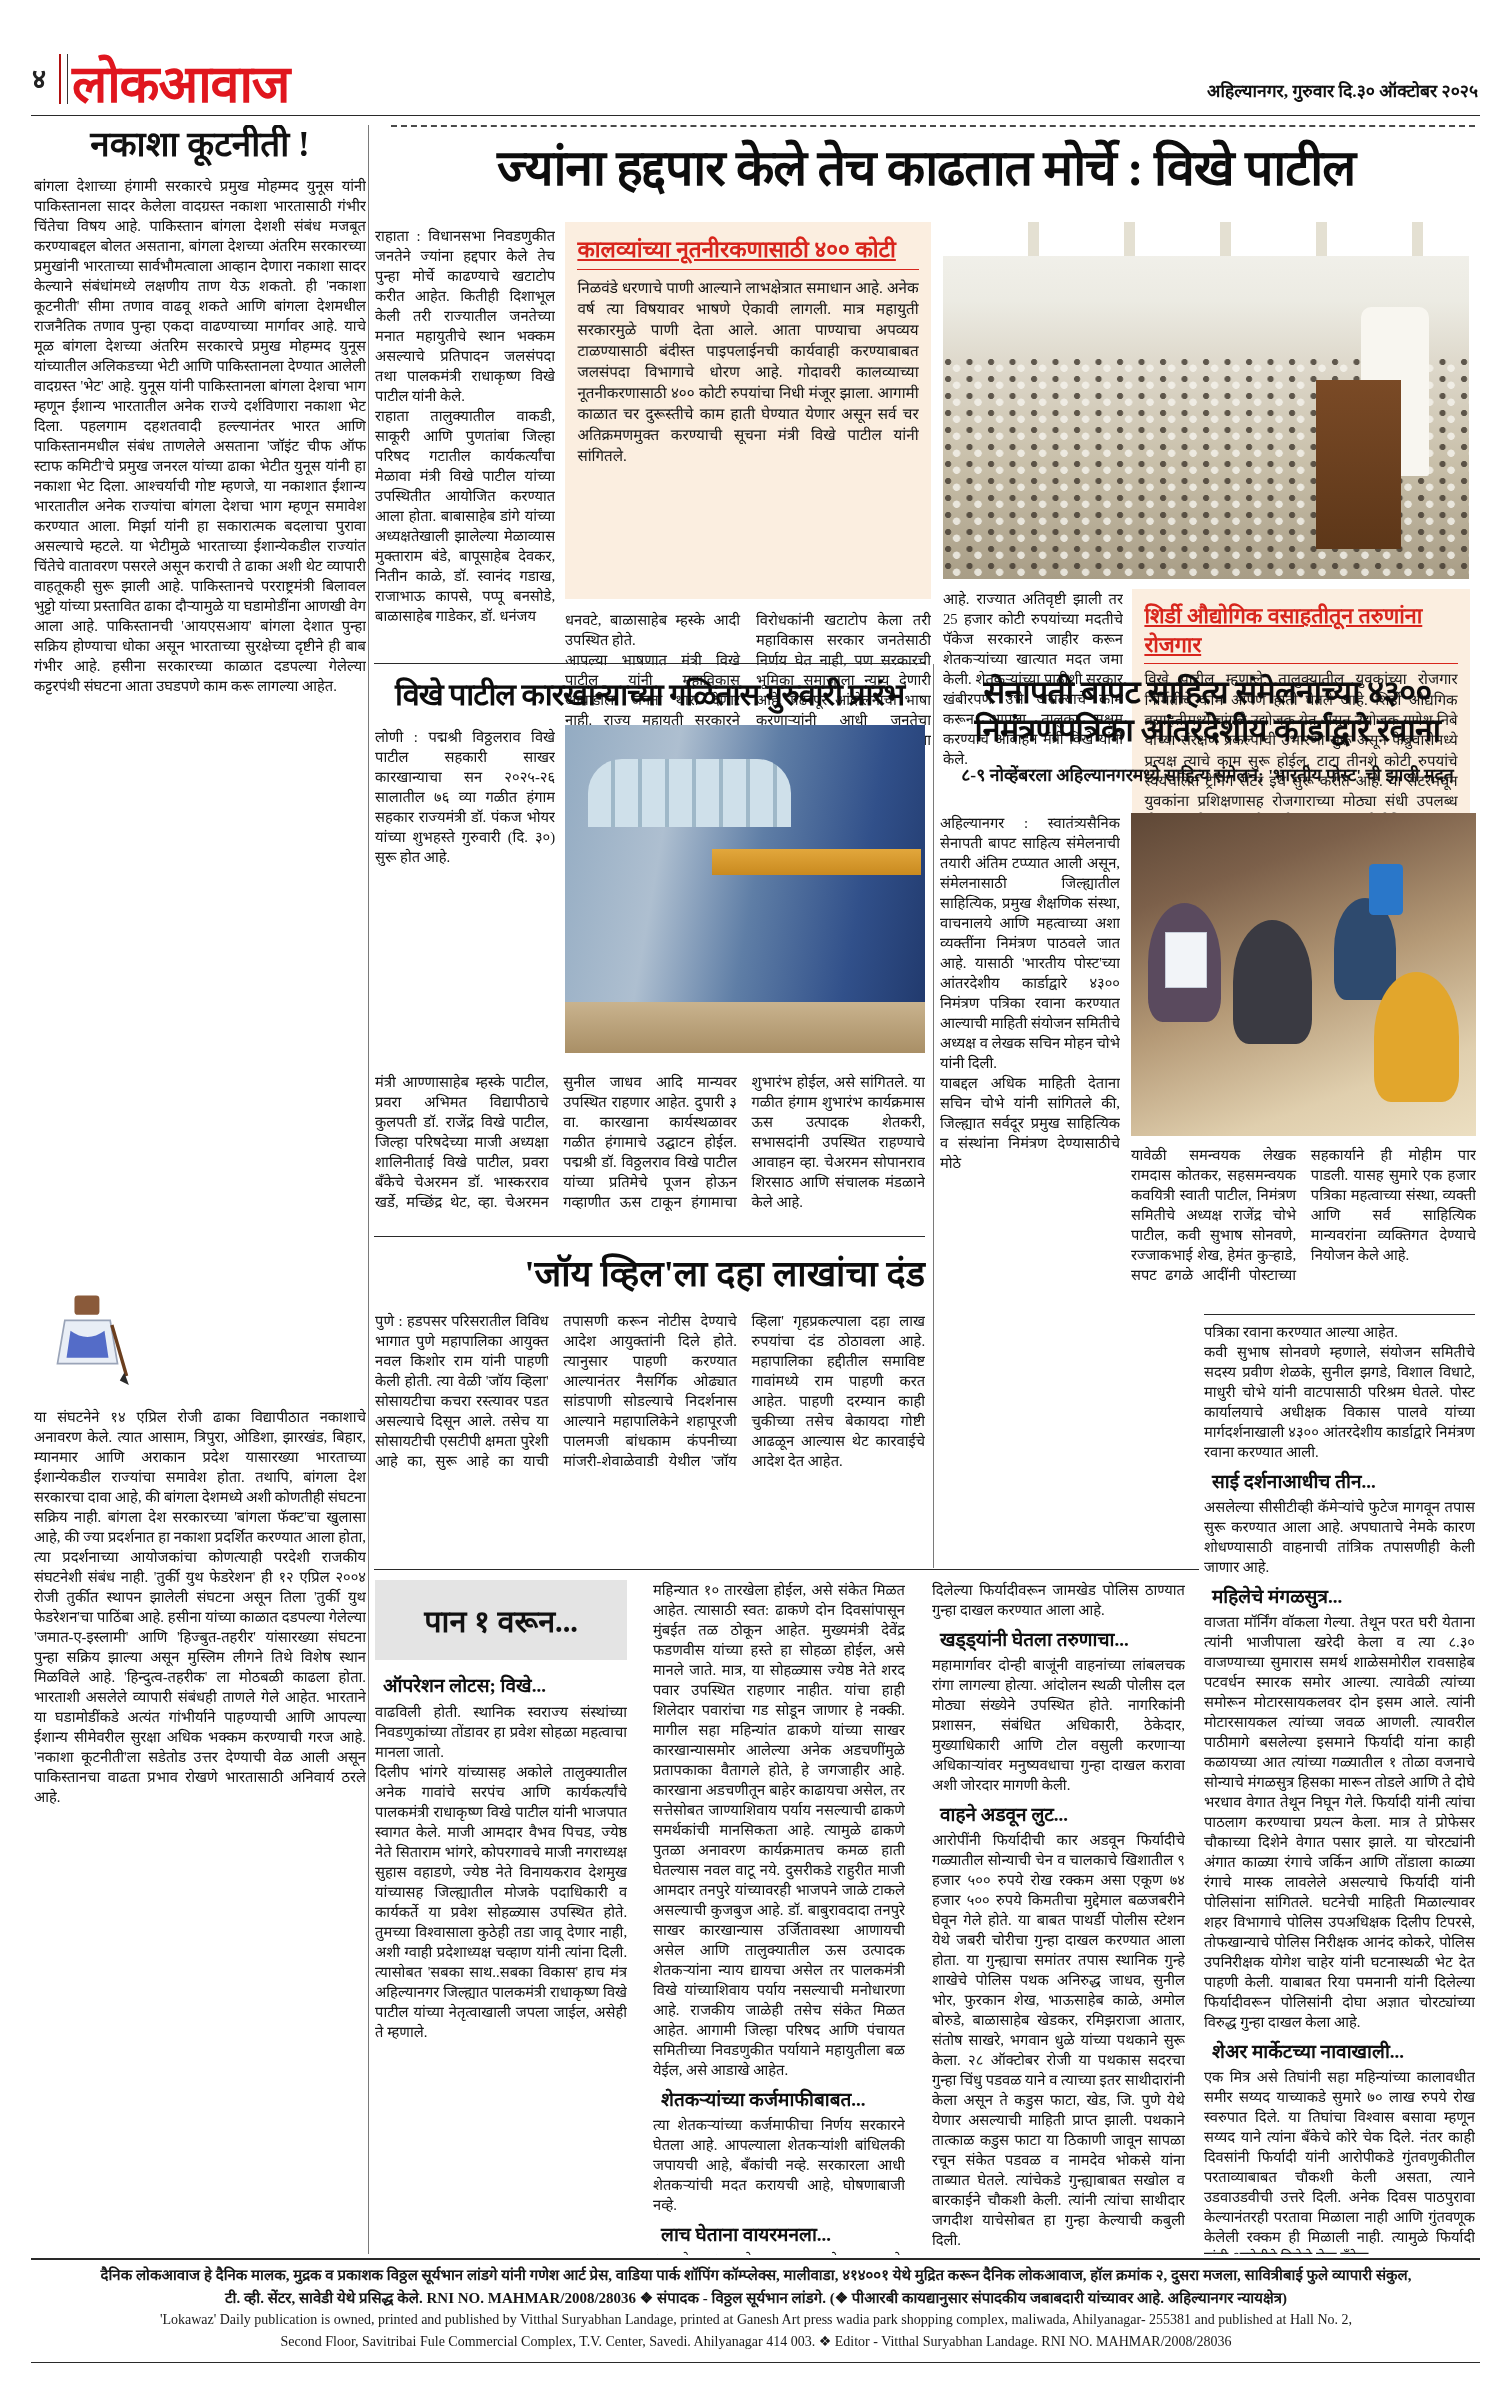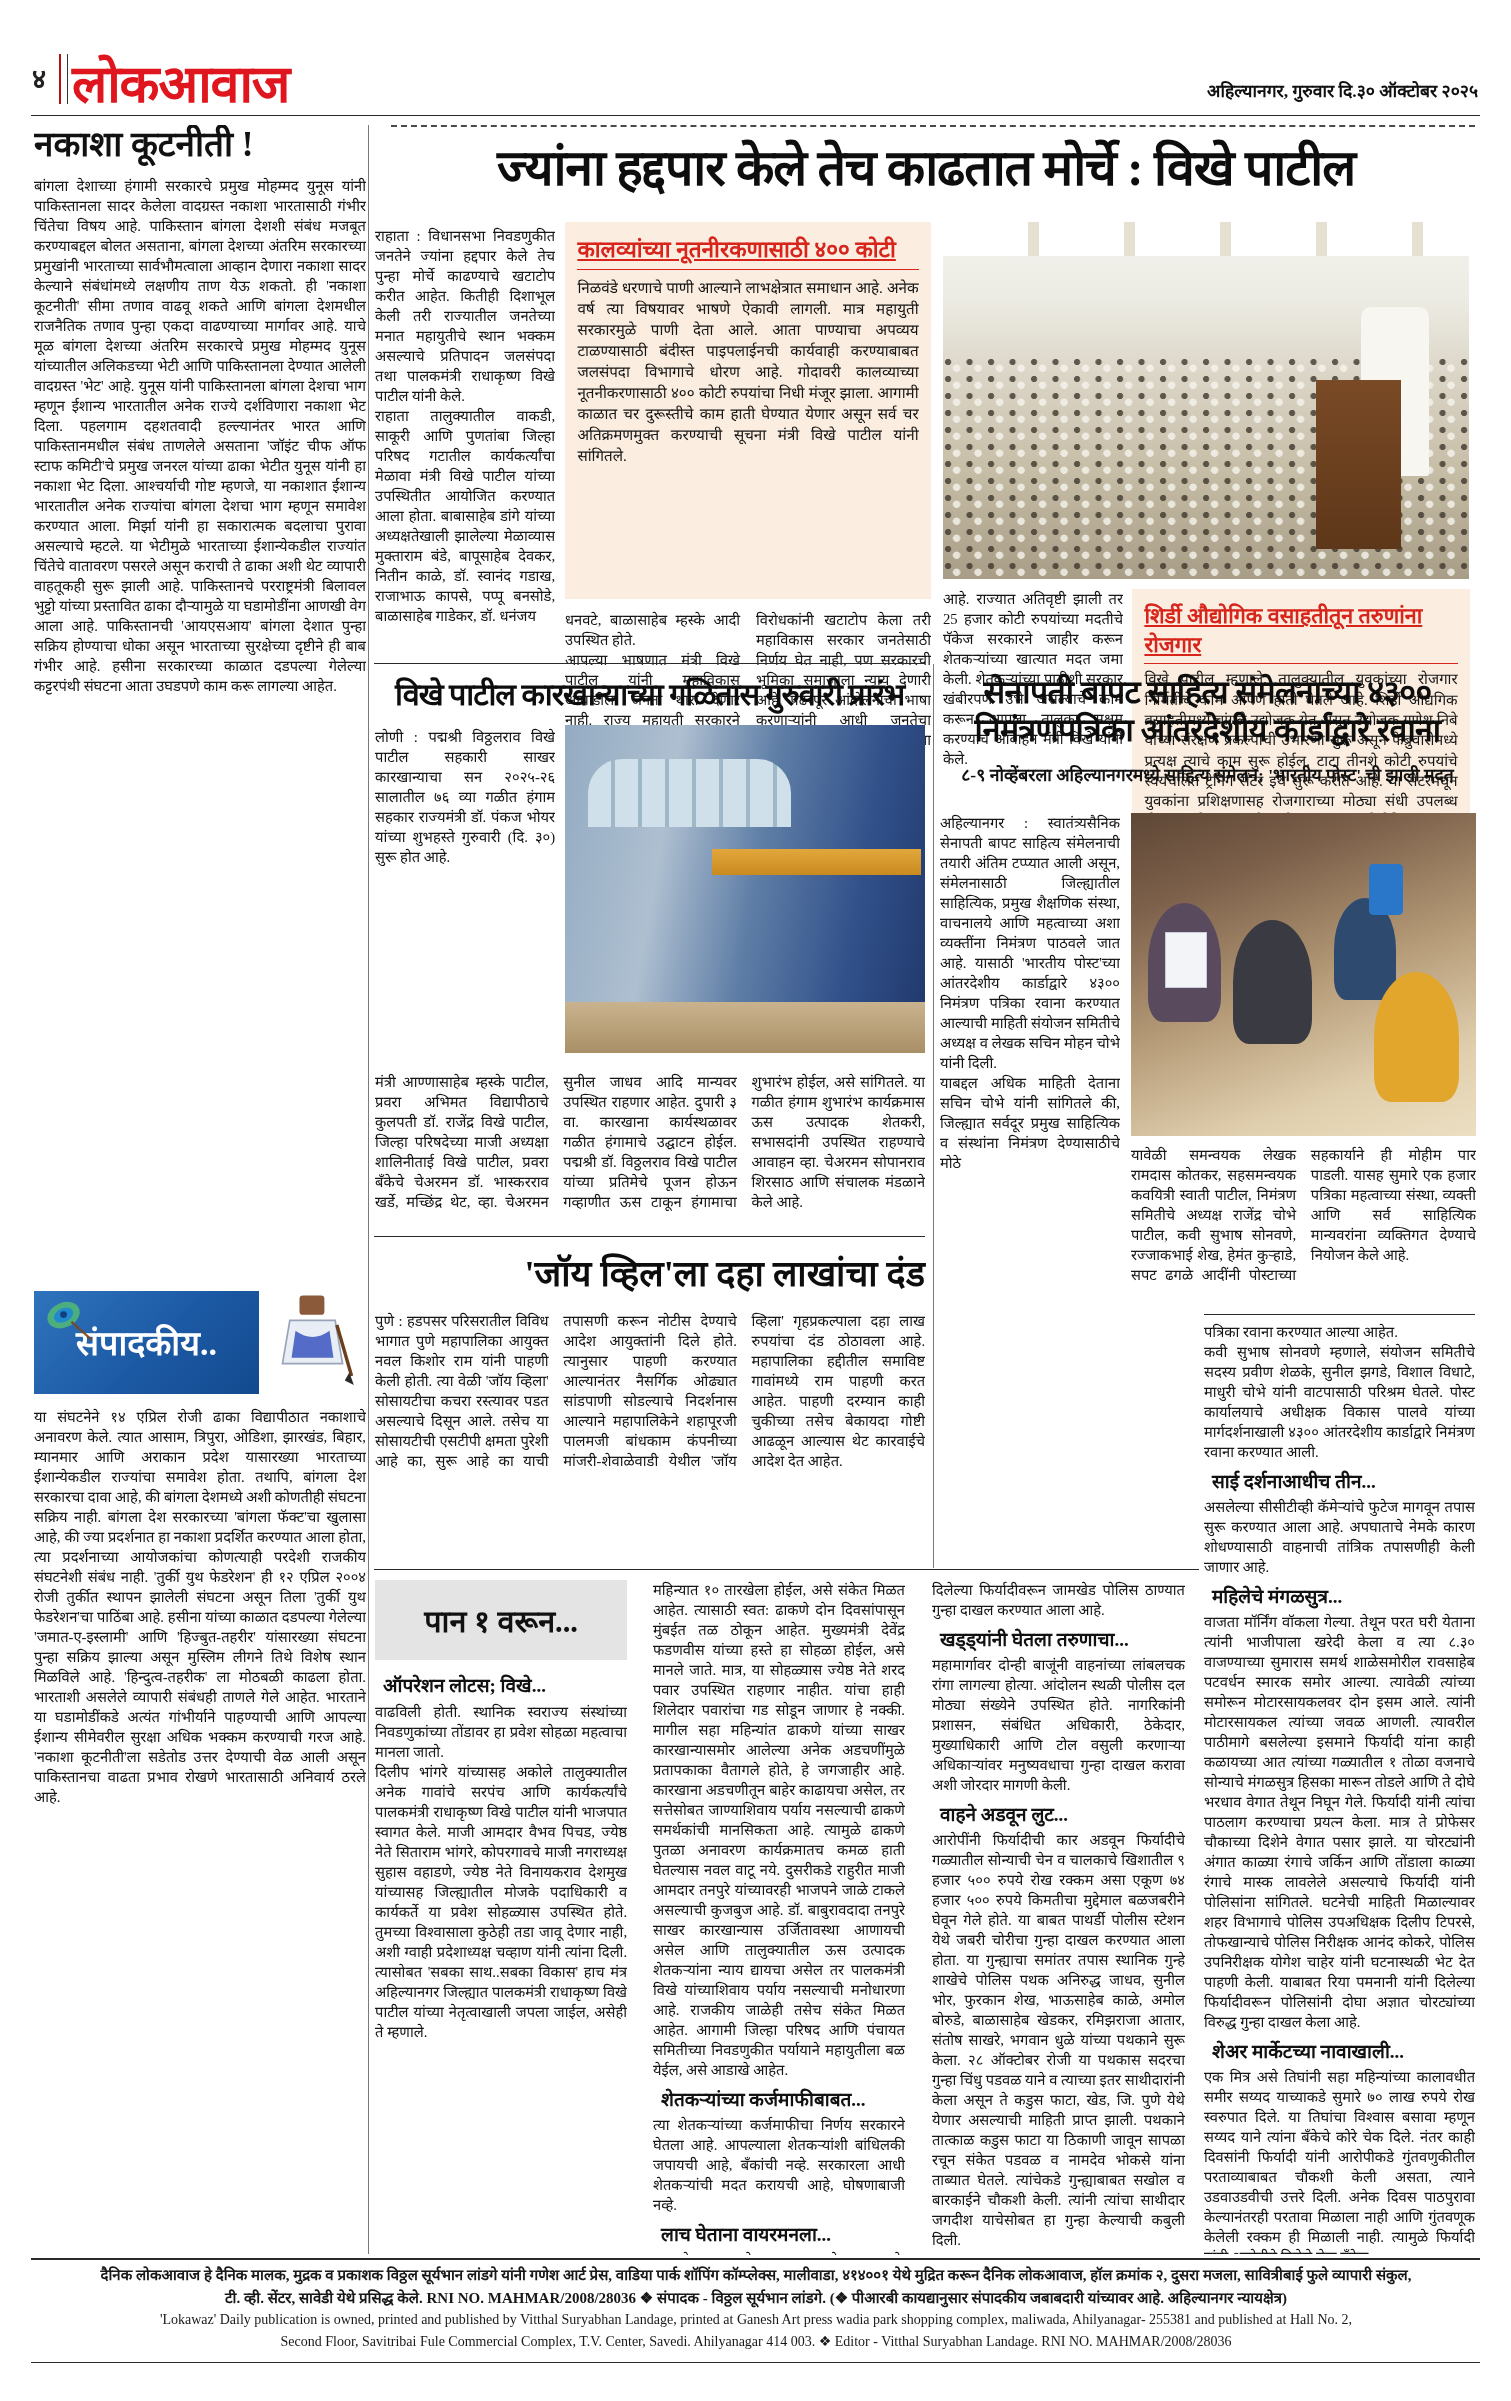--- a/index.html
+++ b/index.html
@@ -14,21 +14,21 @@
 
   
   #pageno{left:32px;top:59px;font-size:27px;font-weight:700;color:#222;}
   #vbars{left:59px;top:54px;width:5.6px;height:50px;border-left:2.3px solid #b11212;border-right:1.1px solid #333;}
   #masthead{left:72px;top:46px;font-size:52px;font-weight:800;color:#e0161e;
             letter-spacing:-1.1px;font-family:"Liberation Sans","DejaVu Sans",sans-serif;}
   #dateline{right:34px;top:78px;font-size:17.5px;font-weight:700;color:#101010;}
 
   
   #edcol{left:34px;top:125px;width:332px;height:2129px;overflow:hidden;}
-  #edtitle{font-size:35px;font-weight:800;line-height:1.05;margin:2.3px 0 12.4px 0;}
+  #edtitle{text-align:center;font-size:35px;font-weight:800;line-height:1.05;margin:2.3px 0 12.4px 0;}
   #edtop{height:1101px;}
   #edgfx{display:flex;align-items:center;height:116px;margin:6.8px 0;}
   #edblue{width:225px;height:103px;background:linear-gradient(135deg,#2f74bd 0%,#1c59a4 55%,#134a8e 100%);
           color:#fff;display:flex;align-items:center;justify-content:center;
           font-size:34px;font-weight:800;position:relative;overflow:hidden;}
   #edfeather{position:absolute;left:8px;top:5.6px;opacity:.9;}
   #edink{width:106px;height:113px;display:flex;align-items:center;justify-content:center;}
   #edbottom{height:729px;}
 
   
@@ -61,29 +61,20 @@
   <div class="abs" id="pageno">४</div>
   <div class="abs" id="vbars"></div>
   <div class="abs" id="masthead">लोकआवाज</div>
   <div class="abs" id="dateline">अहिल्यानगर, गुरुवार दि.३० ऑक्टोबर २०२५</div>
   <div class="rule-h" style="left:31px;top:115px;width:1449px;"></div>
 
   <div class="abs" id="edcol">
     <div id="edtitle">नकाशा कूटनीती !</div>
     <div class="jtext" id="edtop">बांगला देशाच्या हंगामी सरकारचे प्रमुख मोहम्मद युनूस यांनी पाकिस्तानला सादर केलेला वादग्रस्त नकाशा भारतासाठी गंभीर चिंतेचा विषय आहे. पाकिस्तान बांगला देशशी संबंध मजबूत करण्याबद्दल बोलत असताना, बांगला देशच्या अंतरिम सरकारच्या प्रमुखांनी भारताच्या सार्वभौमत्वाला आव्हान देणारा नकाशा सादर केल्याने संबंधांमध्ये लक्षणीय ताण येऊ शकतो. ही 'नकाशा कूटनीती' सीमा तणाव वाढवू शकते आणि बांगला देशमधील राजनैतिक तणाव पुन्हा एकदा वाढण्याच्या मार्गावर आहे. याचे मूळ बांगला देशच्या अंतरिम सरकारचे प्रमुख मोहम्मद युनूस यांच्यातील अलिकडच्या भेटी आणि पाकिस्तानला देण्यात आलेली वादग्रस्त 'भेट' आहे. युनूस यांनी पाकिस्तानला बांगला देशचा भाग म्हणून ईशान्य भारतातील अनेक राज्ये दर्शविणारा नकाशा भेट दिला. पहलगाम दहशतवादी हल्ल्यानंतर भारत आणि पाकिस्तानमधील संबंध ताणलेले असताना 'जॉइंट चीफ ऑफ स्टाफ कमिटी'चे प्रमुख जनरल यांच्या ढाका भेटीत युनूस यांनी हा नकाशा भेट दिला. आश्चर्याची गोष्ट म्हणजे, या नकाशात ईशान्य भारतातील अनेक राज्यांचा बांगला देशचा भाग म्हणून समावेश करण्यात आला. मिर्झा यांनी हा सकारात्मक बदलाचा पुरावा असल्याचे म्हटले. या भेटीमुळे भारताच्या ईशान्येकडील राज्यांत चिंतेचे वातावरण पसरले असून कराची ते ढाका अशी थेट व्यापारी वाहतूकही सुरू झाली आहे. पाकिस्तानचे परराष्ट्रमंत्री बिलावल भुट्टो यांच्या प्रस्तावित ढाका दौऱ्यामुळे या घडामोडींना आणखी वेग आला आहे. पाकिस्तानची 'आयएसआय' बांगला देशात पुन्हा सक्रिय होण्याचा धोका असून भारताच्या सुरक्षेच्या दृष्टीने ही बाब गंभीर आहे. हसीना सरकारच्या काळात दडपल्या गेलेल्या कट्टरपंथी संघटना आता उघडपणे काम करू लागल्या आहेत.</div>
     <div id="edgfx">
-      <div id="edblue">
-        <svg id="edfeather" width="51" height="45" viewBox="0 0 90 80">
-          <ellipse cx="38" cy="34" rx="30" ry="22" fill="#57c26e" opacity="0.85" transform="rotate(-25 38 34)"></ellipse>
-          <ellipse cx="38" cy="34" rx="18" ry="12" fill="#1f8ed0" transform="rotate(-25 38 34)"></ellipse>
-          <circle cx="38" cy="33" r="6" fill="#123a7a"></circle>
-          <path d="M52 46 L88 78" stroke="#7a4a1e" stroke-width="4"></path>
-        </svg>
-        <span>संपादकीय..</span>
-      </div>
       <div id="edink">
         <svg width="85" height="102" viewBox="0 0 150 180">
           <rect x="52" y="8" width="44" height="34" rx="6" fill="#8a5a3a"></rect>
           <path d="M35 52 L115 52 L128 128 L22 128 Z" fill="#e9eef6" stroke="#9aa4b8" stroke-width="3"></path>
           <path d="M45 70 Q75 92 105 70 L112 118 L38 118 Z" fill="#3a55c0" opacity="0.85"></path>
           <path d="M118 60 L144 150" stroke="#6b3e1e" stroke-width="6"></path>
           <path d="M140 144 L148 166 L132 158 Z" fill="#2a2a2a"></path>
         </svg>
       </div>
     </div>

